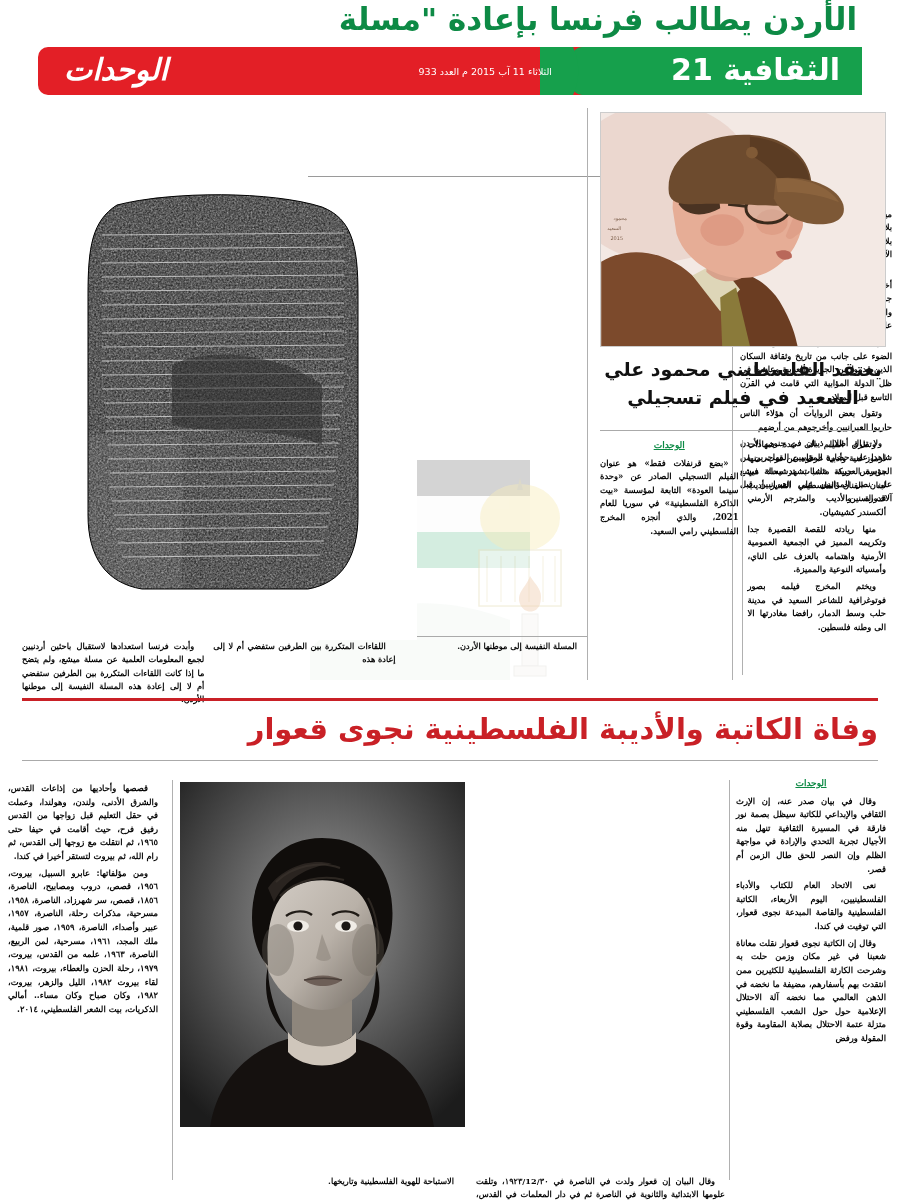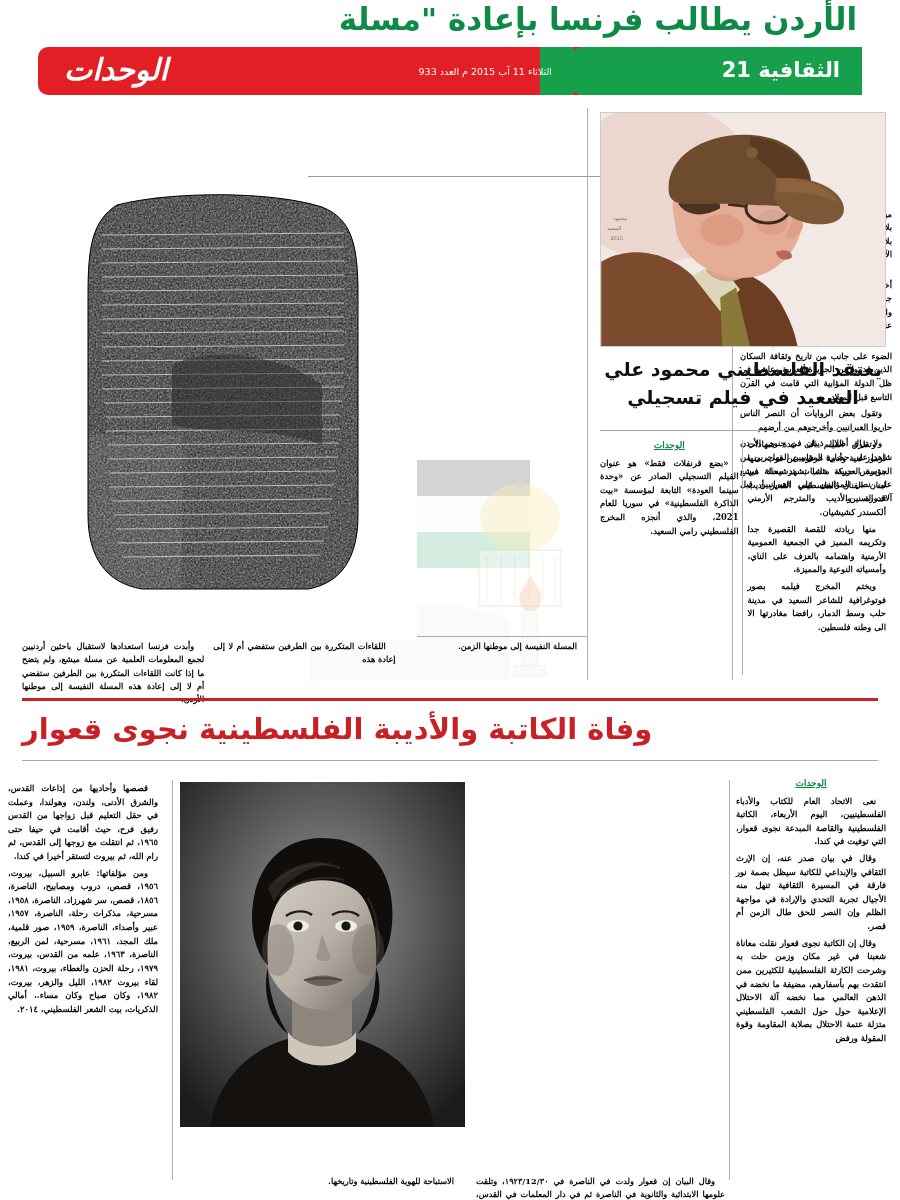--- a/index.html
+++ b/index.html
@@ -80,21 +80,21 @@
     font-style: italic;
     letter-spacing: -1px;
     line-height: 1;
   }
   .section-name {
     position: absolute;
     right: 22px;
     top: 50%;
     transform: translateY(-52%);
     color: #ffffff;
-    font-size: 21px;
+    font-size: 30px;
     font-weight: bold;
     line-height: 1;
     white-space: nowrap;
   }
   .issue-line {
     position: absolute;
     right: 310px;
     top: 50%;
     transform: translateY(-45%);
     color: #ffffff;
@@ -248,21 +248,21 @@
     background: #aaaaaa;
     z-index: 4;
   }
 
   
   .headline-lower {
     position: absolute;
     left: 22px;
     top: 712px;
     width: 856px;
-    text-align: left;
+    text-align: right;
     color: #c92026;
     font-size: 29px;
     font-weight: bold;
     line-height: 1.2;
     z-index: 4;
   }
 
   .najwa-photo {
     position: absolute;
     left: 180px;
@@ -402,38 +402,38 @@
       <path d="M95 20 C150 6 250 6 300 22 C330 34 336 60 336 110 L336 330 C336 372 320 398 286 404 L120 404 C84 398 66 372 66 330 L66 110 C66 62 70 36 95 20 Z" fill="none" stroke="#000000" stroke-width="1"></path>
     </svg>
   </div>
 
   <div class="text-col-a">
     <span class="byline-tag">الوحدات</span>
     <div class="coltext">
       <p>طالب الأردن فرنسا بإعادة «مسلة ميشع»، وهي أقدم المسلات التاريخية في بلاد الشام، وكان فرنسيون نقلوها إلى بلادهم قبل حوالي ١٥٠ عاما، وهي معروضة الآن في متحف «اللوفر» في باريس.</p>
       <p>وتقدّمُ نقوش المسلة -التي يعتقد أنها أخذت من ذيبان عاصمة الدولة المؤابية في جنوب الأردن- مرجعا مهما لفهم اللغة والميثولوجيا المؤابية قبل أكثر من ثلاثة آلاف عام.</p>
       <p>وتسلط ٣٤ سطرا نُقشت في المسلة الضوء على جانب من تاريخ وثقافة السكان الذين قدموا من الجزيرة العربية وعاشوا في ظل الدولة المؤابية التي قامت في القرن التاسع قبل الميلاد.</p>
-      <p>وتقول بعض الروايات أن النصر الناس حاربوا العبرانيين وأخرجوهم من أرضهم</p>
+      <p>وتقول بعض الروايات أن هؤلاء الناس حاربوا العبرانيين وأخرجوهم من أرضهم</p>
       <p>ولا تزال أطلال ذيبان في جنوب الأردن شاهدا على حضارة المؤابيين المهاجرين من الجزيرة العربية، مثلما تشهد مسلة ميشع على نصر المؤابيين على العبرانيين قبل آلاف السنين.</p>
     </div>
   </div>
 
   <div class="vrule" style="right:167px; top:180px; height:500px;"></div>
   <div class="vrule" style="right:312px; top:108px; height:572px;"></div>
 
   <div class="col-rule-h" style="left:22px; top:636px; width:565px;"></div>
   <div class="bottom-strip">
     <div class="coltext">
       <p>وأبدت فرنسا استعدادها لاستقبال باحثين أردنيين لجمع المعلومات العلمية عن مسلة ميشع، ولم يتضح ما إذا كانت اللقاءات المتكررة بين الطرفين ستفضي أم لا إلى إعادة هذه المسلة النفيسة إلى موطنها الأردن.</p>
     </div>
     <div class="coltext">
       <p>اللقاءات المتكررة بين الطرفين ستفضي أم لا إلى إعادة هذه</p>
     </div>
     <div class="coltext">
-      <p>المسلة النفيسة إلى موطنها الزمن.</p>
+      <p>المسلة النفيسة إلى موطنها الأردن.</p>
     </div>
   </div>
 
   <div class="poet-photo">
     <svg viewBox="0 0 286 235" xmlns="http://www.w3.org/2000/svg">
       <rect width="286" height="235" fill="#f6eeea"></rect>
       <path d="M0 0 H286 V235 H0 Z" fill="#f3e9e4"></path>
       <ellipse cx="60" cy="70" rx="95" ry="80" fill="#e7cfc6" opacity="0.7"></ellipse>
 
       <path d="M0 235 L0 150 C30 132 70 140 96 168 C120 192 130 214 134 235 Z" fill="#7c4a2c"></path>
@@ -555,22 +555,22 @@
   <div class="lower-col-left">
     <div class="coltext">
       <p>قصصها وأحاديها من إذاعات القدس، والشرق الأدنى، ولندن، وهولندا، وعملت في حقل التعليم قبل زواجها من القدس رفيق فرح، حيث أقامت في حيفا حتى ١٩٦٥، ثم انتقلت مع زوجها إلى القدس، ثم رام الله، ثم بيروت لتستقر أخيرا في كندا.</p>
       <p>ومن مؤلفاتها: عابرو السبيل، بيروت، ١٩٥٦، قصص، دروب ومصابيح، الناصرة، ١٨٥٦، قصص، سر شهرزاد، الناصرة، ١٩٥٨، مسرحية، مذكرات رحلة، الناصرة، ١٩٥٧، عبير وأصداء، الناصرة، ١٩٥٩، صور قلمية، ملك المجد، ١٩٦١، مسرحية، لمن الربيع، الناصرة، ١٩٦٣، علمه من القدس، بيروت، ١٩٧٩، رحلة الحزن والعطاء، بيروت، ١٩٨١، لقاء بيروت ١٩٨٢، الليل والزهر، بيروت، ١٩٨٢، وكان صباح وكان مساء.. أمالي الذكريات، بيت الشعر الفلسطيني، ٢٠١٤.</p>
     </div>
   </div>
 
   <div class="lower-col-right">
     <div class="coltext">
       <span class="byline-tag">الوحدات</span>
+      <p>وقال في بيان صدر عنه، إن الإرث الثقافي والإبداعي للكاتبة سيظل بصمة نور فارقة في المسيرة الثقافية تنهل منه الأجيال تجربة التحدي والإرادة في مواجهة الظلم وإن النصر للحق طال الزمن أم قصر.</p>
       <p>نعى الاتحاد العام للكتاب والأدباء الفلسطينيين، اليوم الأربعاء، الكاتبة الفلسطينية والقاصة المبدعة نجوى قعوار، التي توفيت في كندا.</p>
-      <p>وقال في بيان صدر عنه، إن الإرث الثقافي والإبداعي للكاتبة سيظل بصمة نور فارقة في المسيرة الثقافية تنهل منه الأجيال تجربة التحدي والإرادة في مواجهة الظلم وإن النصر للحق طال الزمن أم قصر.</p>
       <p>وقال إن الكاتبة نجوى قعوار نقلت معاناة شعبنا في غير مكان وزمن حلت به وشرحت الكارثة الفلسطينية للكثيرين ممن انتقدت بهم بأسفارهم، مضيفة ما نخضه في الذهن العالمي مما نخضه آلة الاحتلال الإعلامية حول حول الشعب الفلسطيني متزلة عتمة الاحتلال بصلابة المقاومة وقوة المقولة ورفض</p>
     </div>
   </div>
 
   <div class="vrule" style="right:170px; top:780px; height:400px;"></div>
   <div class="vrule" style="left:172px; top:780px; height:400px;"></div>
 
   <div class="lower-col-mid">
     <div class="coltext">
       <p>الاستباحة للهوية الفلسطينية وتاريخها.</p>

